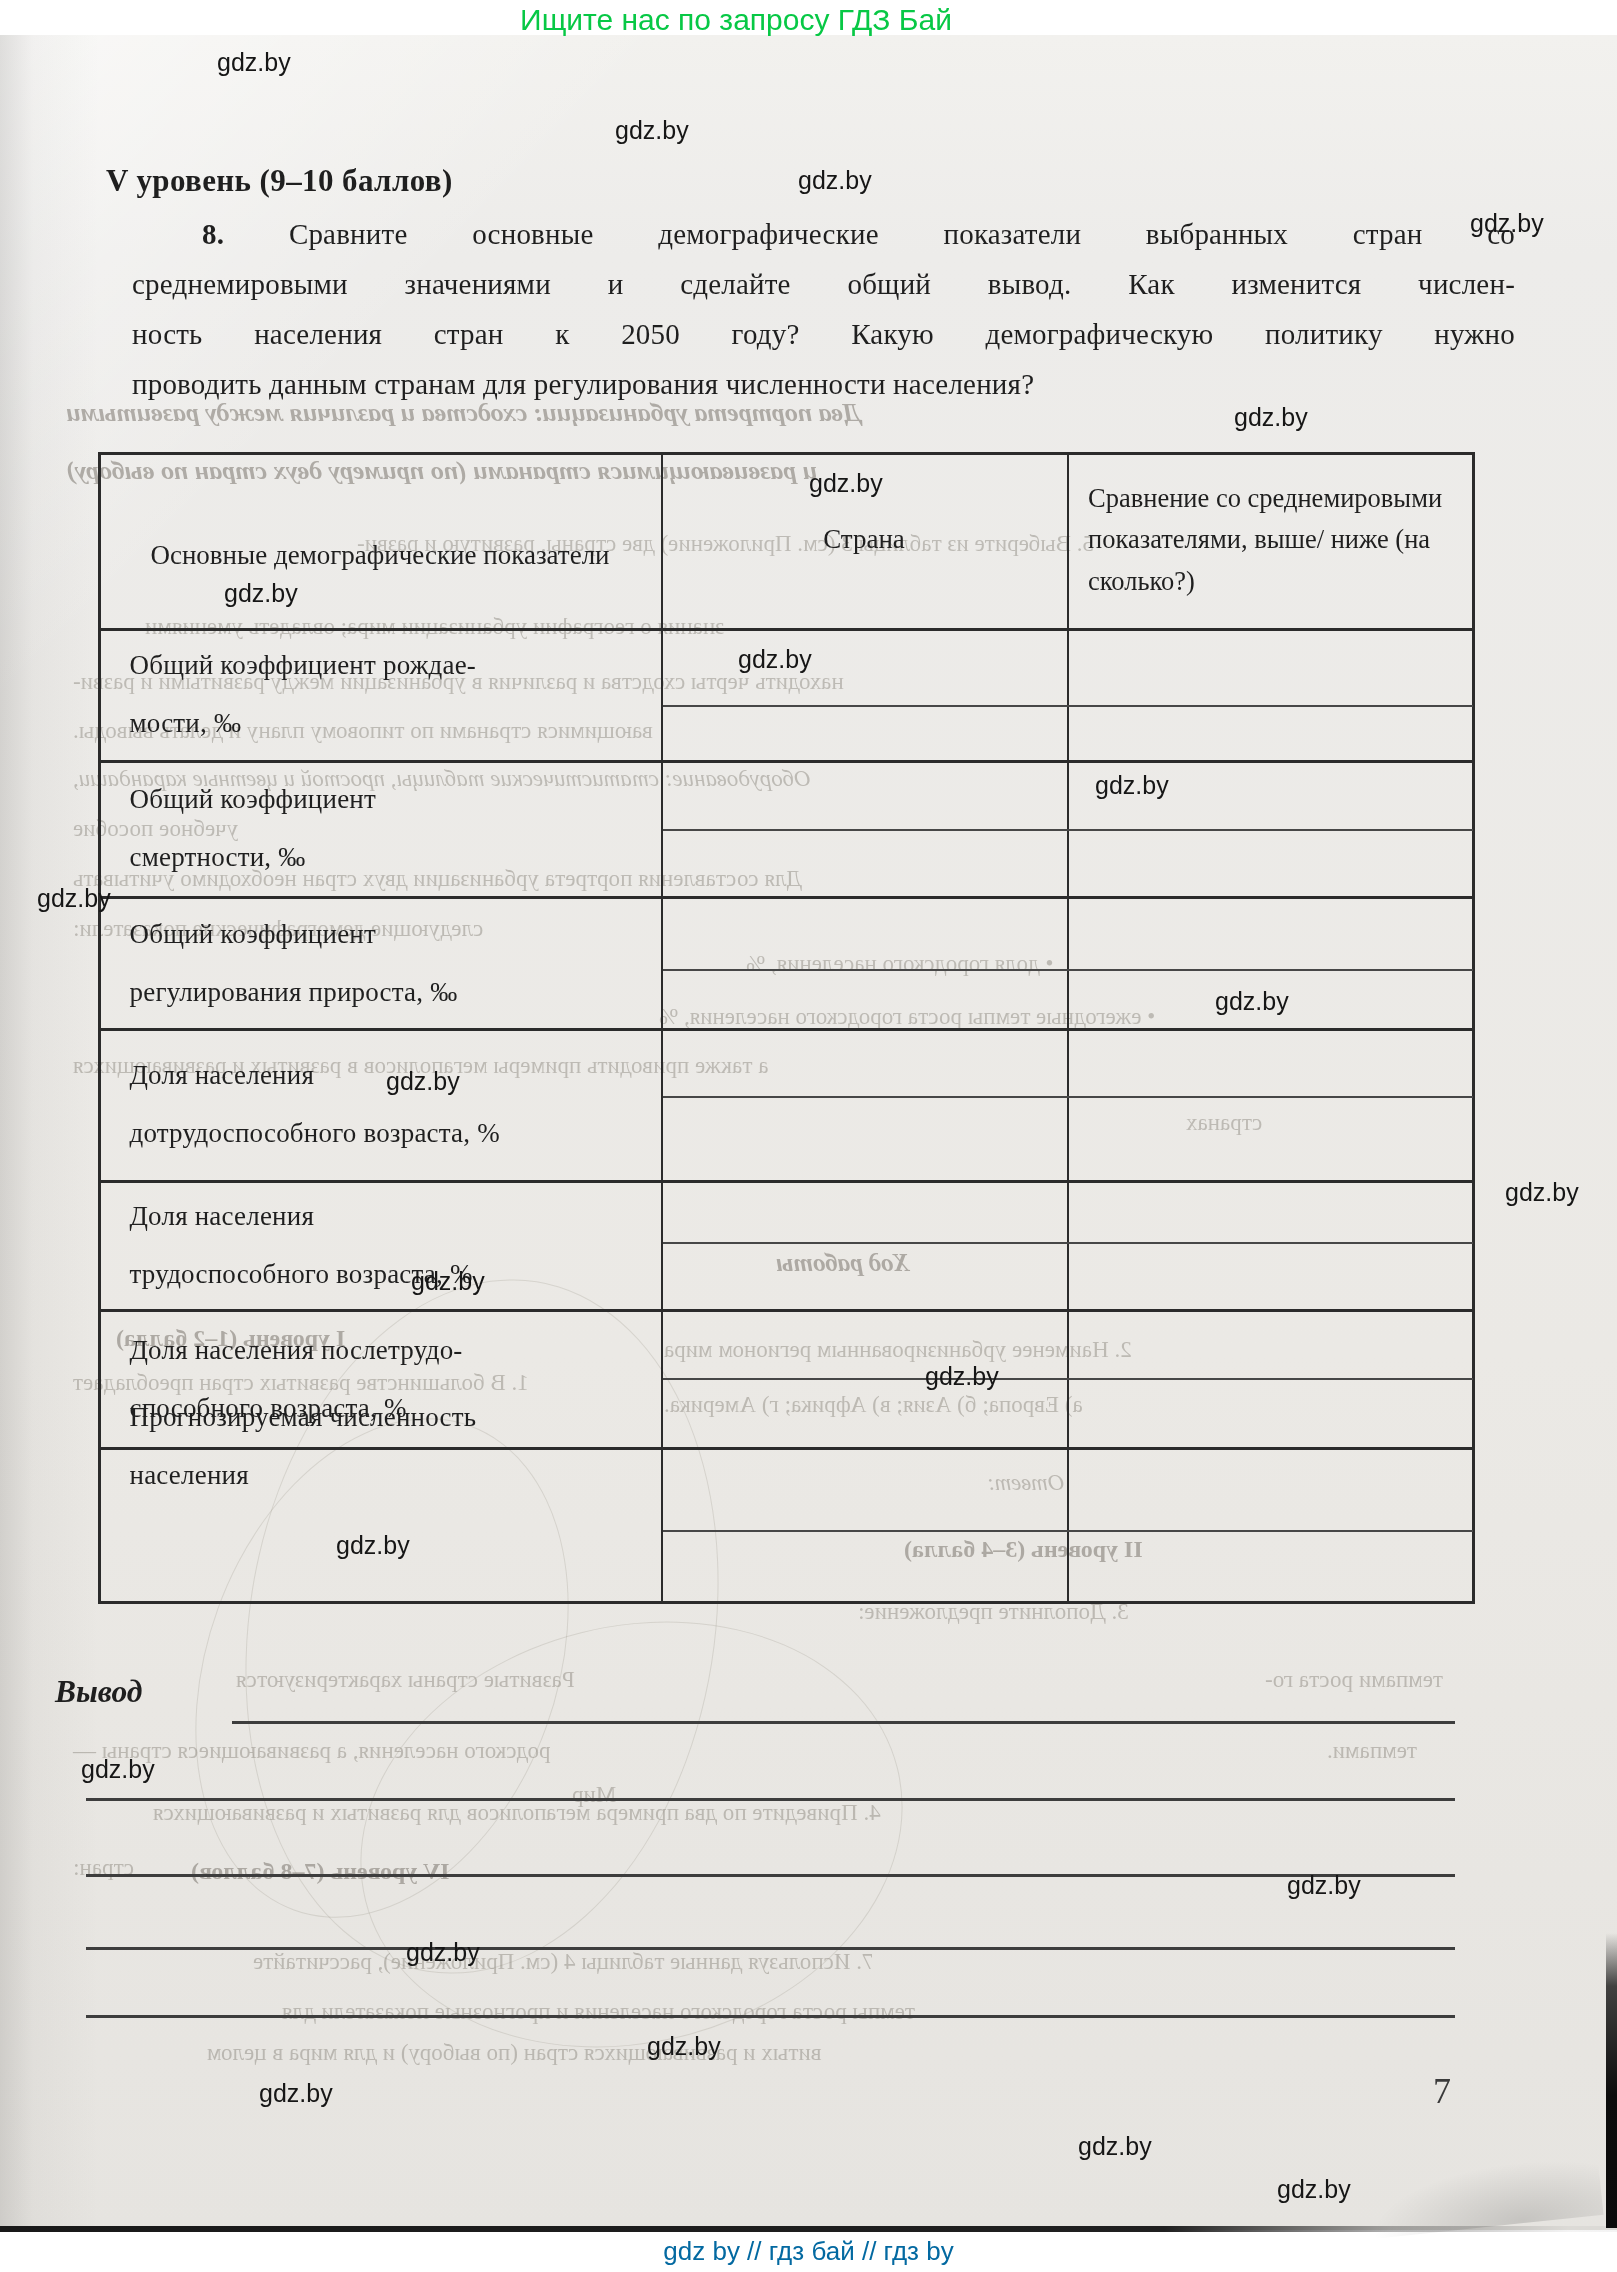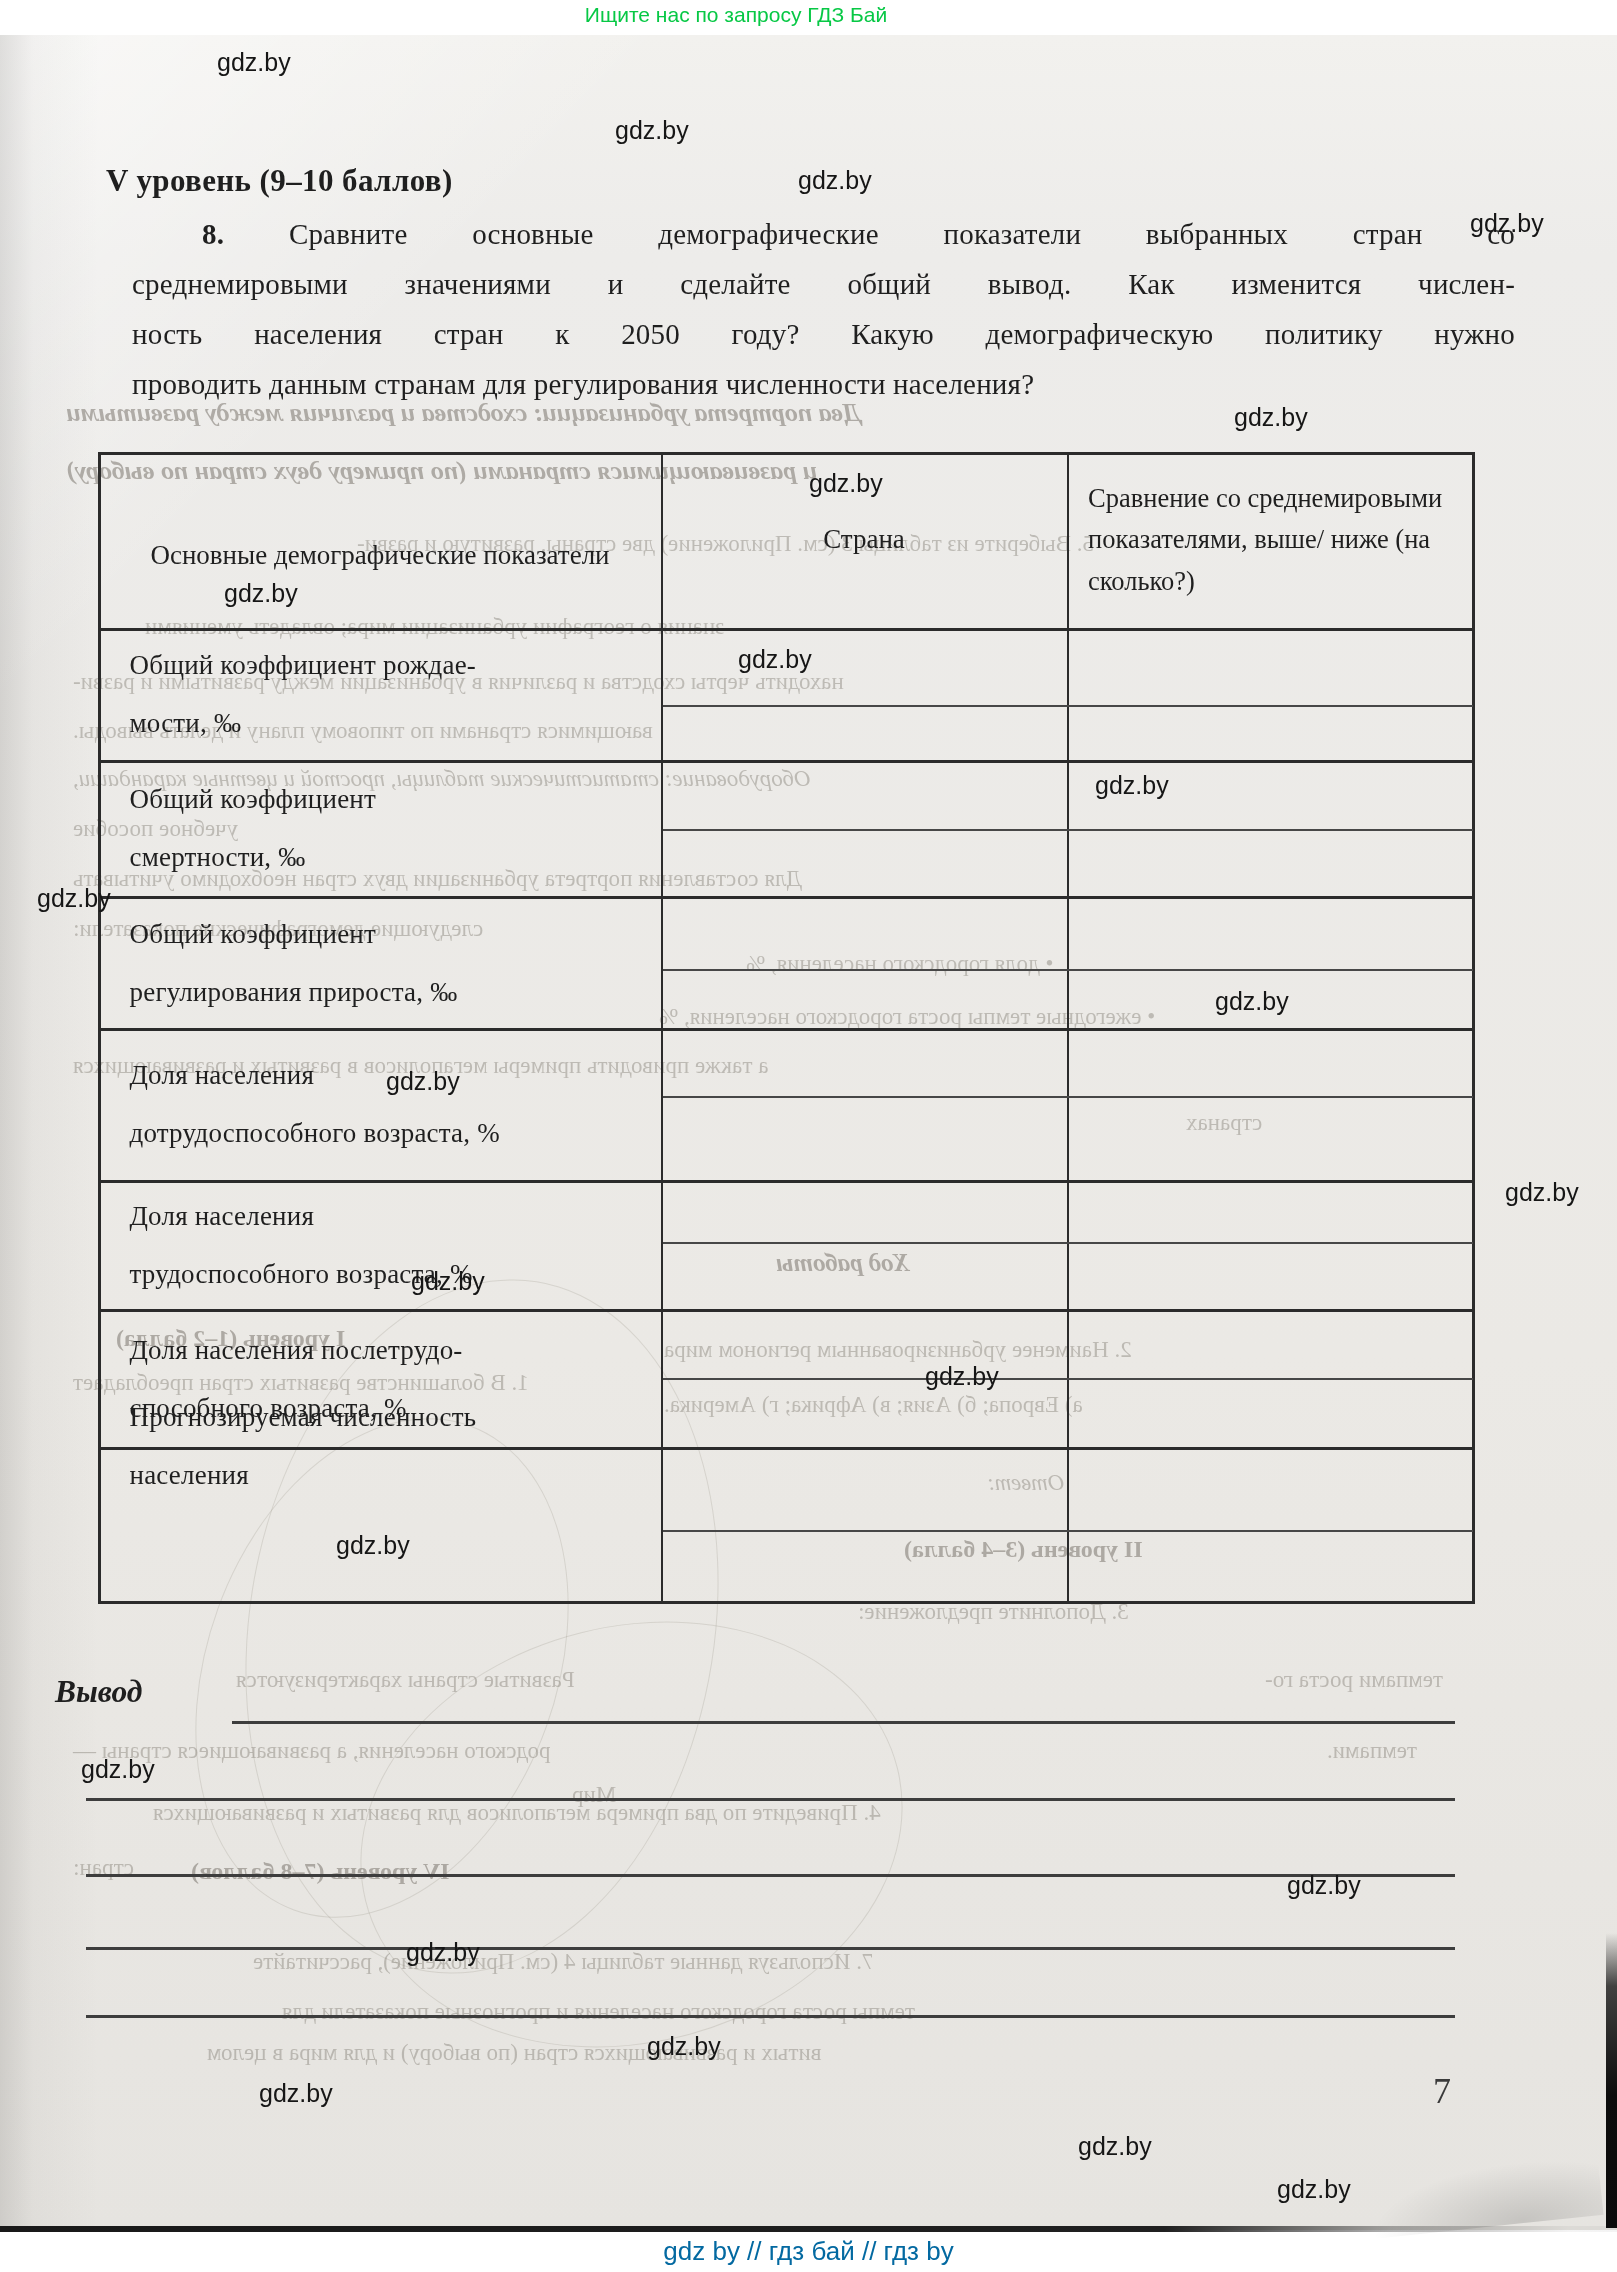--- a/index.html
+++ b/index.html
@@ -11,21 +11,21 @@
       linear-gradient(to right, rgba(60,58,55,.14) 0, rgba(60,58,55,.04) 33px, rgba(0,0,0,0) 100px),
       linear-gradient(135deg, rgba(255,255,255,.55) 0, rgba(255,255,255,0) 18%),
       linear-gradient(to bottom, #f2f1ee 0, #edecea 10%, #ebe9e5 60%, #e6e4e0 100%);}
   #sheet-bottom-edge{position:absolute;left:0;top:2226px;width:1617px;height:5.8px;
     background:linear-gradient(to right,#191919 0,#202020 72%,rgba(32,32,32,.35) 86%,rgba(32,32,32,.05) 97%);}
   #sheet-right-edge{position:absolute;left:1606px;top:1933px;width:11.6px;height:295px;
     background:linear-gradient(to bottom,rgba(10,10,10,0) 0,rgba(10,10,10,.75) 18%,#0c0c0c 55%,#0a0a0a 100%);}
   #corner-shadow{position:absolute;left:1369px;top:2166px;width:232px;height:61px;
     background:radial-gradient(ellipse at 65% 95%, rgba(0,0,0,.14), rgba(0,0,0,0) 70%);transform:rotate(-6deg);}
   .banner{position:absolute;left:0;top:3.3px;width:1472px;text-align:center;
-    font-family:"Liberation Sans","DejaVu Sans",sans-serif;font-size:21px;font-weight:400;}
+    font-family:"Liberation Sans","DejaVu Sans",sans-serif;font-size:30px;font-weight:400;}
   .footer{position:absolute;left:0;top:2236px;width:1617px;text-align:center;
     font-family:"Liberation Sans","DejaVu Sans",sans-serif;font-size:26px;}
   .heading{position:absolute;left:106px;top:163px;font-size:31px;font-weight:700;letter-spacing:0.4px;}
   .taskline{position:absolute;left:100px;width:1383px;font-size:29px;line-height:1.2;
     white-space:nowrap;letter-spacing:0.2px;margin-left:32px;}
   .taskline.just{white-space:normal;text-align:justify;text-align-last:justify;}
   .tnum{font-weight:700;}
   
   .hline{position:absolute;background:#2b2b2b;height:2.5px;}
   .vline{position:absolute;background:#2b2b2b;width:1.7px;}

